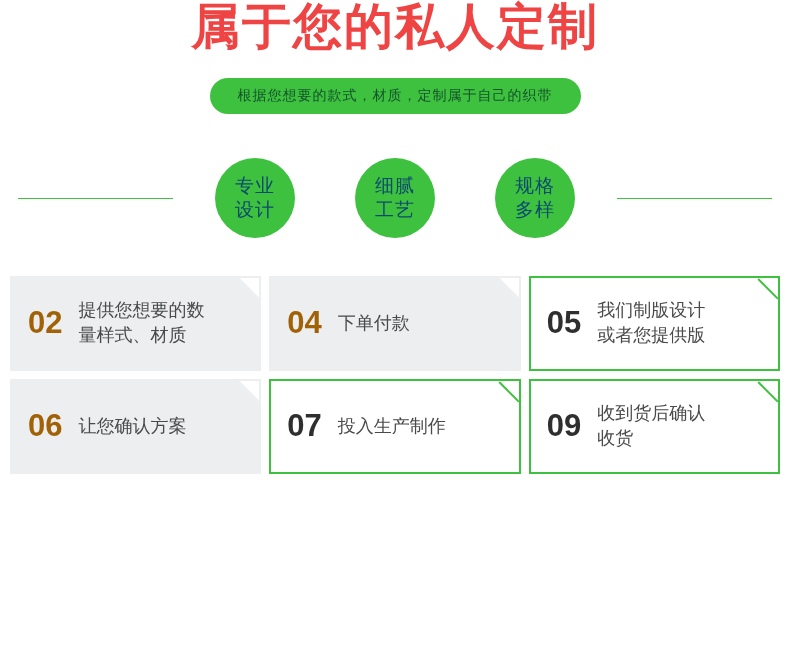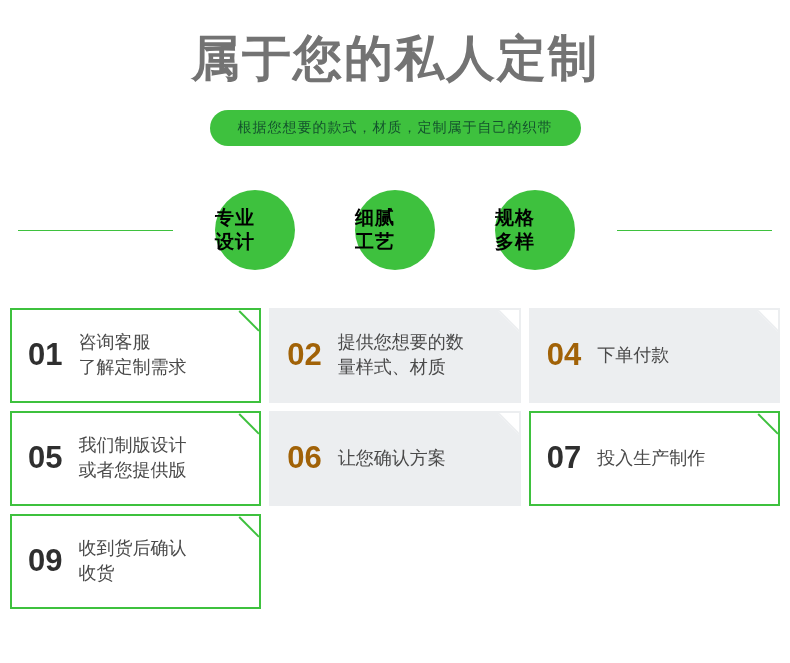--- a/index.html
+++ b/index.html
@@ -18,23 +18,22 @@
     position: relative;
     width: 790px;
     height: 663px;
   }
 
   
   .title {
     text-align: center;
     font-size: 49px;
     font-weight: bold;
-    color: #737373;
+    color: #ef4444;
     letter-spacing: 2px;
-    padding-top: 32px;
     line-height: 1.1;
   }
 
   
   .subtitle-wrap {
     display: flex;
     justify-content: center;
     margin-top: 24px;
   }
   .subtitle {
@@ -64,27 +63,27 @@
     background: #3ec13e;
     width: 155px;
   }
   .rule.left { left: 18px; }
   .rule.right { right: 18px; }
   .circle {
     width: 80px;
     height: 80px;
     border-radius: 50%;
     background: #3ec13e;
-    color: #000000;
+    color: #0c4a6e;
     display: flex;
     flex-direction: column;
-    align-items: flex-start;
+    align-items: center;
     justify-content: center;
     font-size: 19px;
-    font-weight: bold;
+    font-weight: normal;
     line-height: 1.25;
     letter-spacing: 1px;
     z-index: 2;
   }
 
   
   .grid {
     margin: 28px 10px 0 10px;
     display: grid;
     grid-template-columns: repeat(3, 1fr);
@@ -160,25 +159,20 @@
       <span>工艺</span>
     </div>
     <div class="circle">
       <span>规格</span>
       <span>多样</span>
     </div>
   </div>
 
   <div class="grid">
 
-    <div class="cell green">
-      <span class="num">01</span>
-      <span class="txt">咨询客服<br>了解定制需求</span>
-      <span class="notch"></span>
-    </div>
 
     <div class="cell gray">
       <span class="num">02</span>
       <span class="txt">提供您想要的数<br>量样式、材质</span>
       <span class="notch"></span>
     </div>
 
 
     <div class="cell gray">
       <span class="num">04</span>

